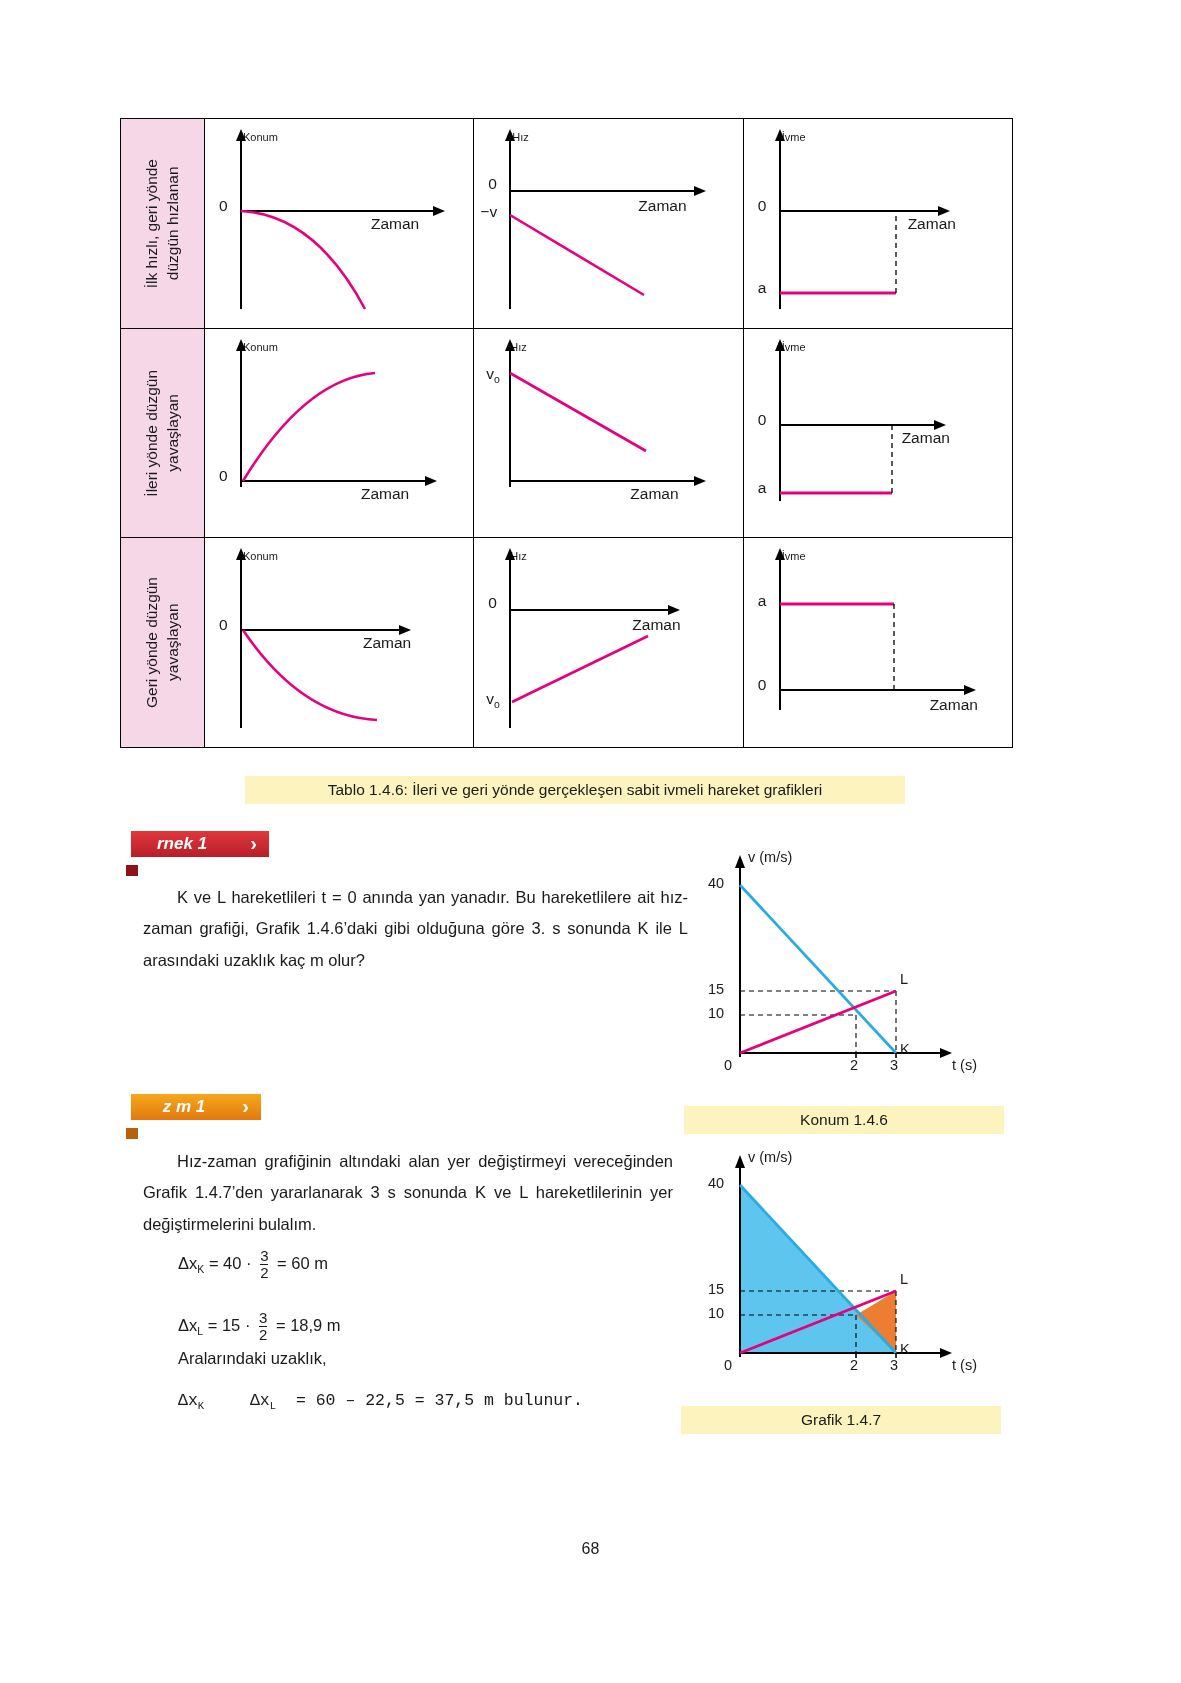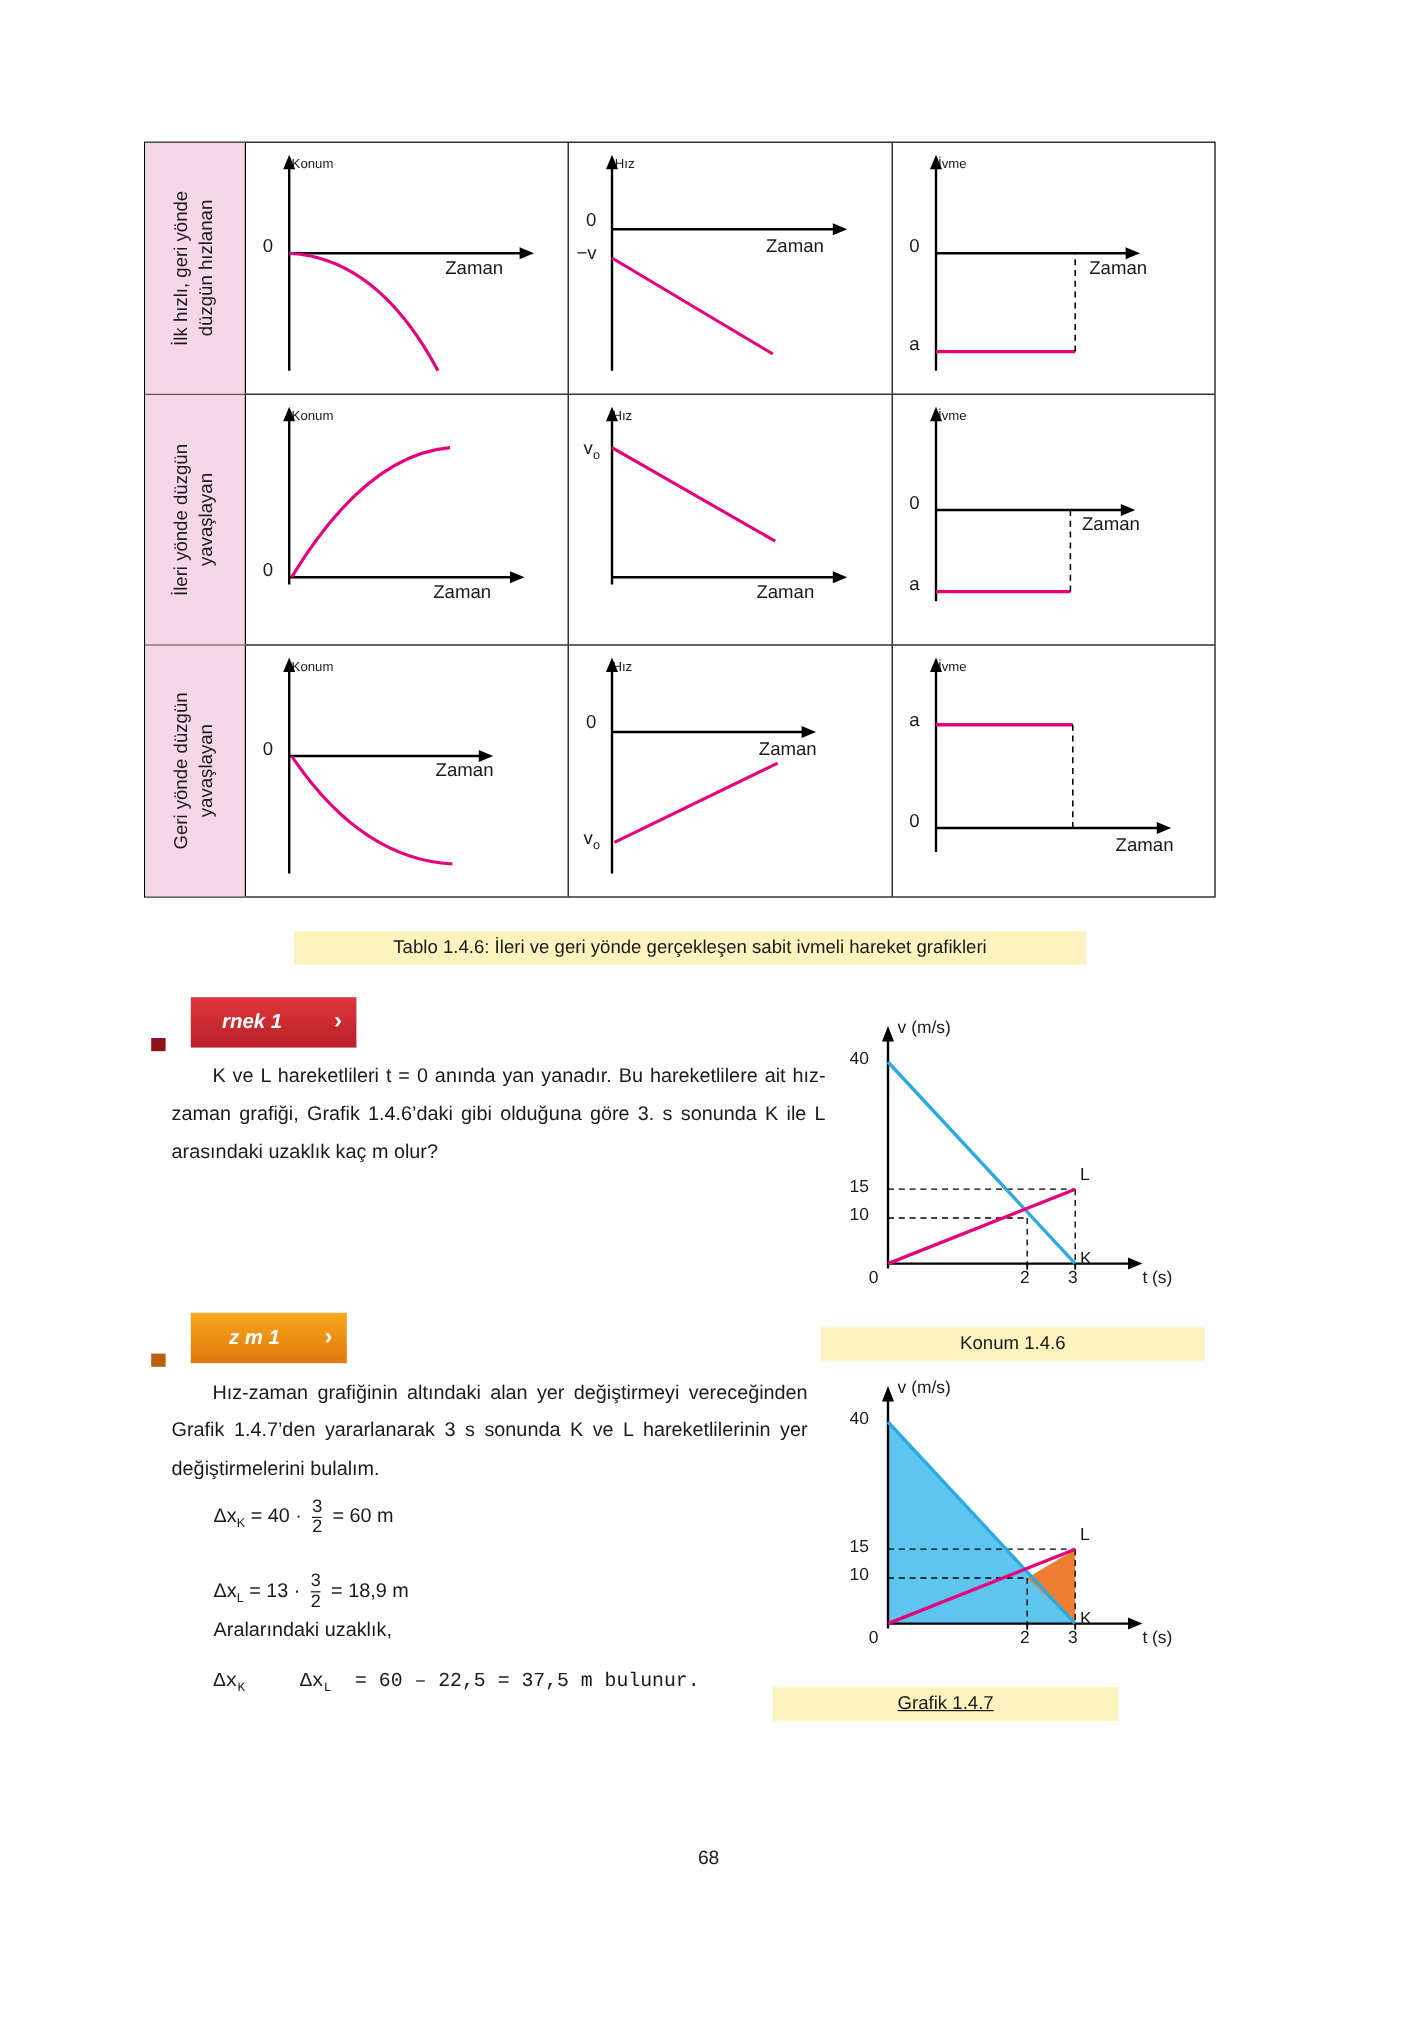--- a/index.html
+++ b/index.html
@@ -41,25 +41,24 @@
 
   
   .caption {
     position:absolute; background:#fdf3bf; font-size:15.5px; color:#1a1a1a;
     display:flex; align-items:center; justify-content:center;
     padding:5px 12px; box-sizing:border-box;margin-top:13px;
   }
 
   
   .ribbon {
-    position:absolute; height:42px; display:flex; align-items:center;
+    position:absolute; height:26px; display:flex; align-items:center;
     padding-left:26px; padding-right:50px;
     font-style:italic; font-weight:bold; font-size:17px; color:#ffffff;
     box-sizing:border-box;
-    margin-left:28px;
   }
   .ribbon.red  { background:linear-gradient(#e0373c,#b81f28); }
   .ribbon.orng { background:linear-gradient(#f6a81c,#e2780f); }
   .ribbon:after {
     content:"›"; position:absolute; right:12px; top:50%; transform:translateY(-52%);
     font-size:20px; font-weight:bold; color:#ffffff; font-style:normal;
   }
 
   
   .para {
@@ -292,21 +291,21 @@
     <span>= 40 ·</span>
     <span class="frac">
       <span class="num">3</span>
       <span class="den">2</span>
     </span>
     <span>= 60 m</span>
   </div>
 
   <div class="eqline" style="left:178px; top:1310px;">
     <span>Δx</span><span class="sub">L</span>
-    <span>= 13 ·</span>
+    <span>= 15 ·</span>
     <span class="frac">
       <span class="num">3</span>
       <span class="den">2</span>
     </span>
     <span>= 18,9 m</span>
   </div>
 
   <div class="eqline" style="left:178px; top:1349px;">Aralarındaki uzaklık,</div>
 
   <div class="eqline" style="left:178px; top:1391px;font-family:Liberation Mono, monospace;">
@@ -341,17 +340,17 @@
     <div style="position:absolute;left:252px;top:212px;font-size:14.5px;">t (s)</div>
     <div style="position:absolute;left:8px;top:30px;font-size:14.5px;">40</div>
     <div style="position:absolute;left:8px;top:136px;font-size:14.5px;">15</div>
     <div style="position:absolute;left:8px;top:160px;font-size:14.5px;">10</div>
     <div style="position:absolute;left:24px;top:212px;font-size:14.5px;">0</div>
     <div style="position:absolute;left:150px;top:212px;font-size:14.5px;">2</div>
     <div style="position:absolute;left:190px;top:212px;font-size:14.5px;">3</div>
     <div style="position:absolute;left:200px;top:126px;font-size:14.5px;">L</div>
     <div style="position:absolute;left:200px;top:196px;font-size:14.5px;">K</div>
   </div>
-  <div class="caption" style="left:644px; top:1393px; width:288px;text-decoration:underline;">Grafik 1.4.7</div>
+  <div class="caption" style="left:681px; top:1393px; width:320px;">Grafik 1.4.7</div>
 
   <div class="pagenum">68</div>
 
 </div>
 
 </body></html>

